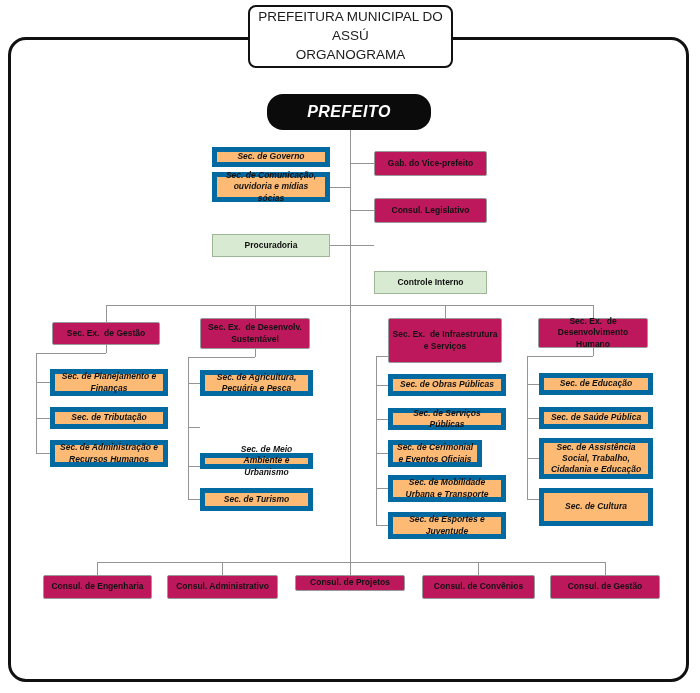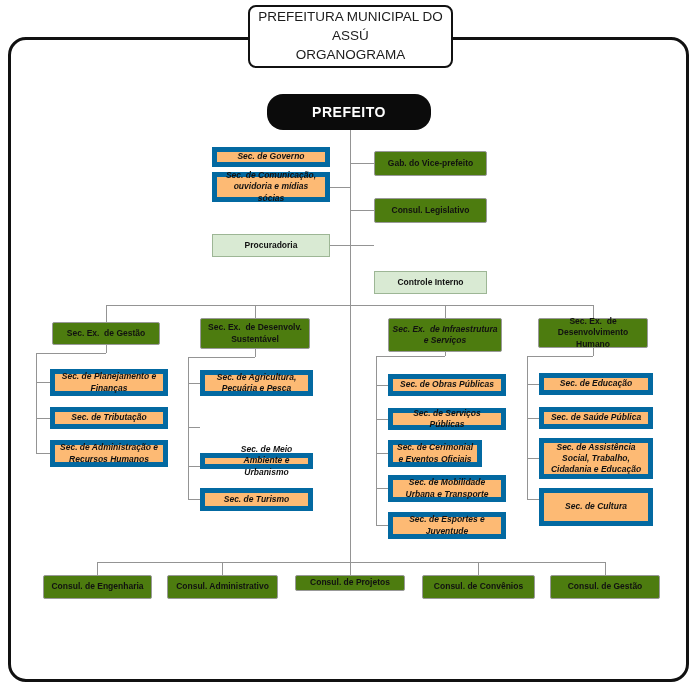--- a/index.html
+++ b/index.html
@@ -13,33 +13,33 @@
   }
   .line { position:absolute; background:#949494; z-index:1; }
   .box {
     position:absolute; box-sizing:border-box; z-index:2;
     display:flex; flex-direction:column; align-items:center; justify-content:center;
     text-align:center; font-weight:bold; font-size:8.5px; line-height:1.3;
     color:#111111; padding:1px 3px;
   }
   .yellow { background:#fdba74; border:5px solid #0369a1;font-style:italic; }
   .green  { background:#d9ead3; border:1px solid #9db695; }
-  .whitebox { background:#4d7c0f; border:1px solid #999999; border-radius:2px; }
+  .whitebox { background:#be185d; border:1px solid #999999; border-radius:2px; }
   .pre { white-space:pre-wrap; }
   .titlebox {
     position:absolute; left:248px; top:5px; width:205px; height:63px; z-index:3;
     background:#ffffff; border:2px solid #111111; border-radius:8px; box-sizing:border-box;
     display:flex; flex-direction:column; align-items:center; justify-content:center;
     font-size:13.5px; line-height:1.4; color:#1c1c1c; text-align:center;
   }
   .root {
     position:absolute; left:267px; top:94px; width:164px; height:36px; z-index:2;
     background:#0b0b0b; border-radius:16px; color:#ffffff;
     display:flex; align-items:center; justify-content:center;
-    font-weight:bold; font-size:14px; letter-spacing:0.5px;
+    font-weight:bold; font-size:16px; letter-spacing:0.5px;font-style:italic;
   }
 </style>
 </head>
 <body>
 
 <div class="canvas">
 
   <div class="frame"></div>
 
   <div class="line" style="left:350px;top:130px;width:1px;height:432px;"></div>
@@ -103,21 +103,21 @@
 
   <div class="box yellow" style="left:212px;top:147px;width:118px;height:20px;">Sec. de Governo</div>
   <div class="box whitebox" style="left:374px;top:151px;width:113px;height:25px;">Gab. do Vice-prefeito</div>
   <div class="box yellow" style="left:212px;top:172px;width:118px;height:30px;">Sec. de Comunicação, ouvidoria e mídias sócias</div>
   <div class="box whitebox" style="left:374px;top:198px;width:113px;height:25px;">Consul. Legislativo</div>
   <div class="box green" style="left:212px;top:234px;width:118px;height:23px;">Procuradoria</div>
   <div class="box green" style="left:374px;top:234px;width:113px;height:23px;margin-top:37px;">Controle Interno</div>
 
   <div class="box whitebox pre" style="left:52px;top:322px;width:108px;height:23px;">Sec. Ex.  de Gestão</div>
   <div class="box whitebox pre" style="left:200px;top:318px;width:110px;height:31px;">Sec. Ex.  de Desenvolv. Sustentável</div>
-  <div class="box whitebox pre" style="left:388px;top:318px;width:114px;height:34px;font-style:italic;">Sec. Ex.  de Infraestrutura e Serviços</div>
+  <div class="box whitebox pre" style="left:388px;top:318px;width:114px;height:45px;">Sec. Ex.  de Infraestrutura e Serviços</div>
   <div class="box whitebox pre" style="left:538px;top:318px;width:110px;height:30px;">Sec. Ex.  de Desenvolvimento Humano</div>
 
   <div class="box yellow" style="left:50px;top:369px;width:118px;height:27px;">Sec. de Planejamento e Finanças</div>
   <div class="box yellow" style="left:50px;top:407px;width:118px;height:22px;">Sec. de Tributação</div>
   <div class="box yellow" style="left:50px;top:440px;width:118px;height:27px;">Sec. de Administração e Recursos Humanos</div>
 
   <div class="box yellow" style="left:200px;top:370px;width:113px;height:26px;">Sec. de Agricultura, Pecuária e Pesca</div>
   <div class="box yellow" style="left:200px;top:453px;width:113px;height:16px;padding-left:23px;">Sec. de Meio Ambiente e Urbanismo</div>
   <div class="box yellow" style="left:200px;top:488px;width:113px;height:23px;">Sec. de Turismo</div>
 

